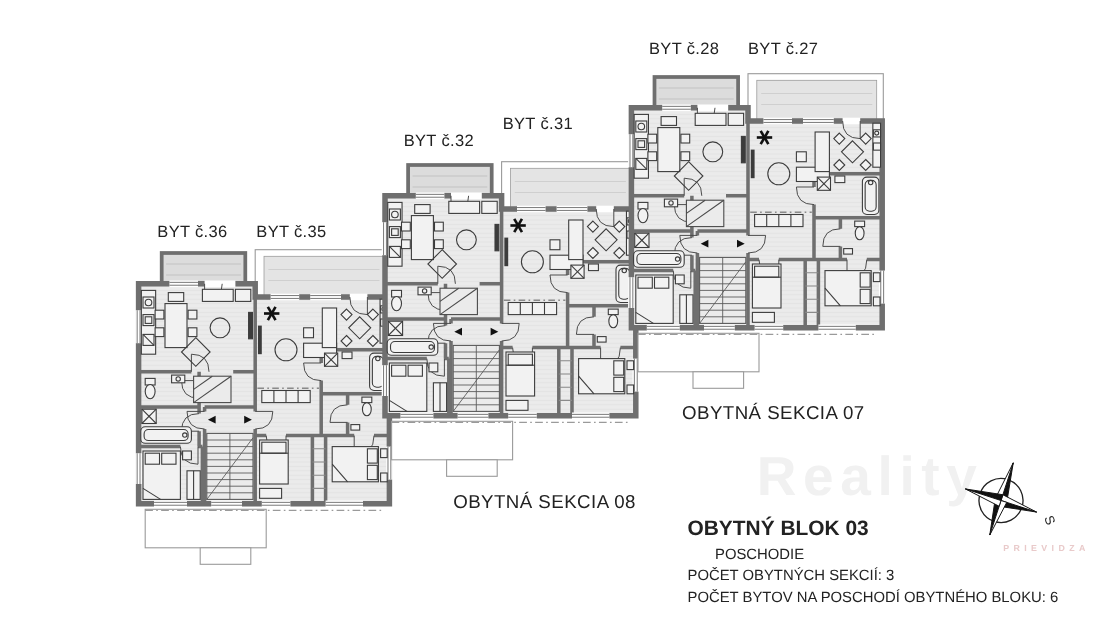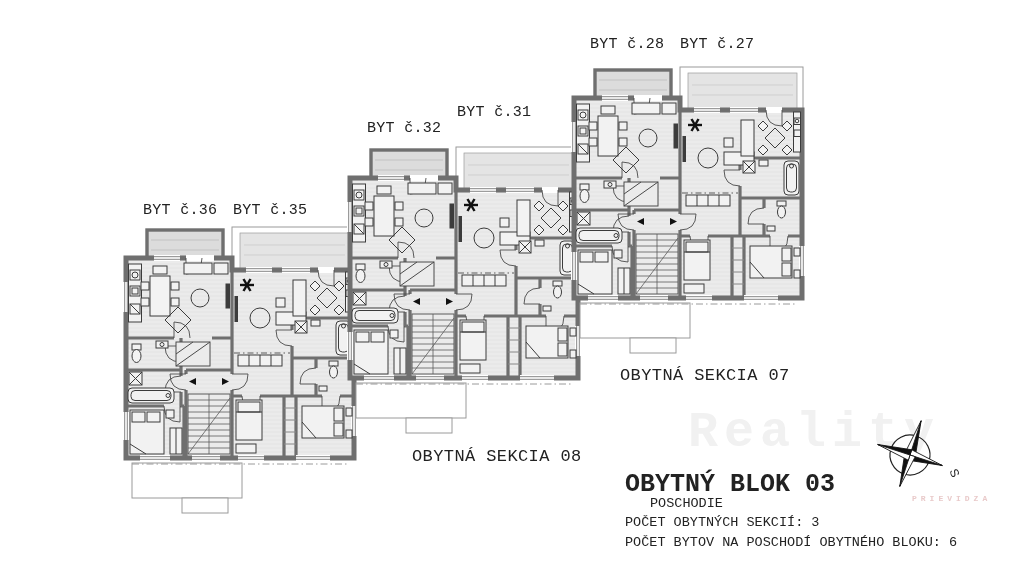--- a/index.html
+++ b/index.html
@@ -1,24 +1,24 @@
 <!DOCTYPE html>
 <html><head>
 <meta charset="utf-8">
 <style>
   html,body{margin:0;padding:0;background:#ffffff;}
   .stage{
     position:relative;width:1011px;height:570px;overflow:hidden;
     background:#ffffff;font-family:"Liberation Sans","DejaVu Sans",sans-serif;
     color:#1d1d1b;
   }
-  .abs{position:absolute;white-space:nowrap;font-family:Liberation Mono, monospace;}
+  .abs{position:absolute;white-space:nowrap;}
   .apt-label{font-size:15px;font-weight:500;letter-spacing:.3px;color:#222;}
   .section-label{font-size:17px;font-weight:400;letter-spacing:.4px;color:#222;}
-  .info-title{font-size:25px;font-weight:700;color:#222;}
+  .info-title{font-size:19px;font-weight:700;color:#222;}
   .info-line{font-size:13.5px;font-weight:400;color:#222;}
   .wm{color:#f1f1f1;font-weight:700;line-height:1;}
   .wm-big{font-size:50px;letter-spacing:6px;}
   .wm-city{font-size:8px;letter-spacing:4px;color:#e9caca;font-weight:700;}
   svg{display:block;}
   .plan-svg{position:absolute;left:0;top:0;}
   .compass-svg{position:absolute;}
 </style>
 </head>
 <body>

